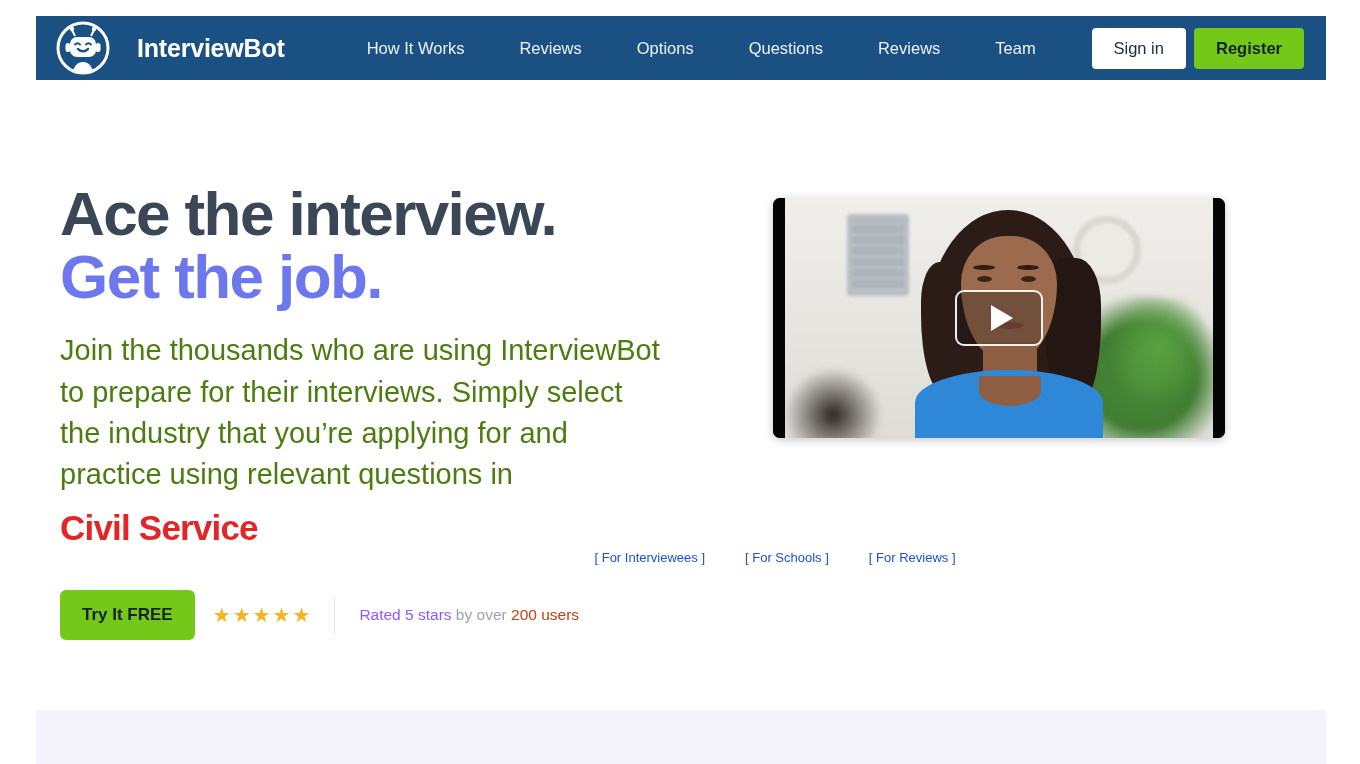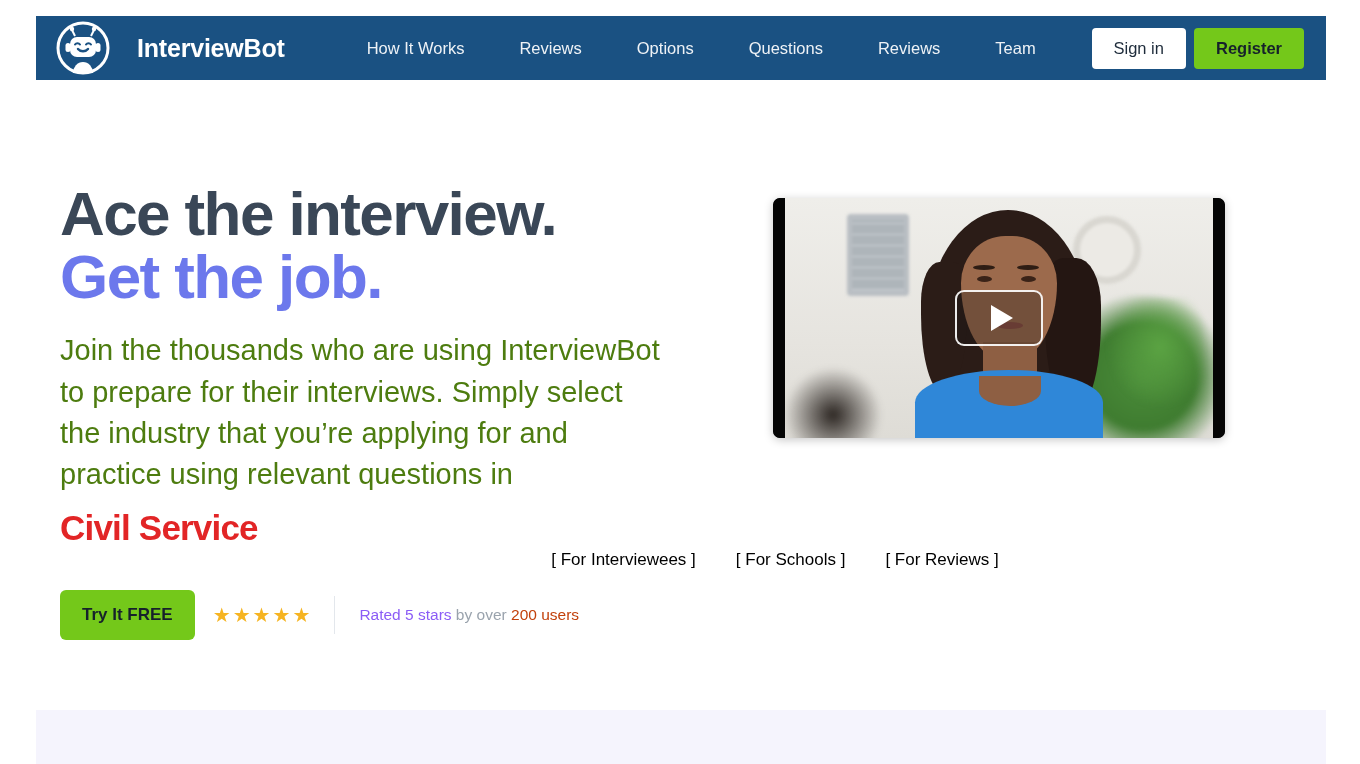--- a/index.html
+++ b/index.html
@@ -183,22 +183,22 @@
     position: absolute;
     left: 60px;
     top: 470px;
     width: 1100px;
     display: flex;
     justify-content: center;
     gap: 40px;
     padding-left: 330px;
   }
   .aud-link {
-    color: #000000;
-    font-size: 17px;
+    color: #1d4ed8;
+    font-size: 13px;
     cursor: pointer;
     text-decoration: none;
     white-space: nowrap;
   }
 
   
   .video {
     position: absolute;
     left: 773px;
     top: 118px;

